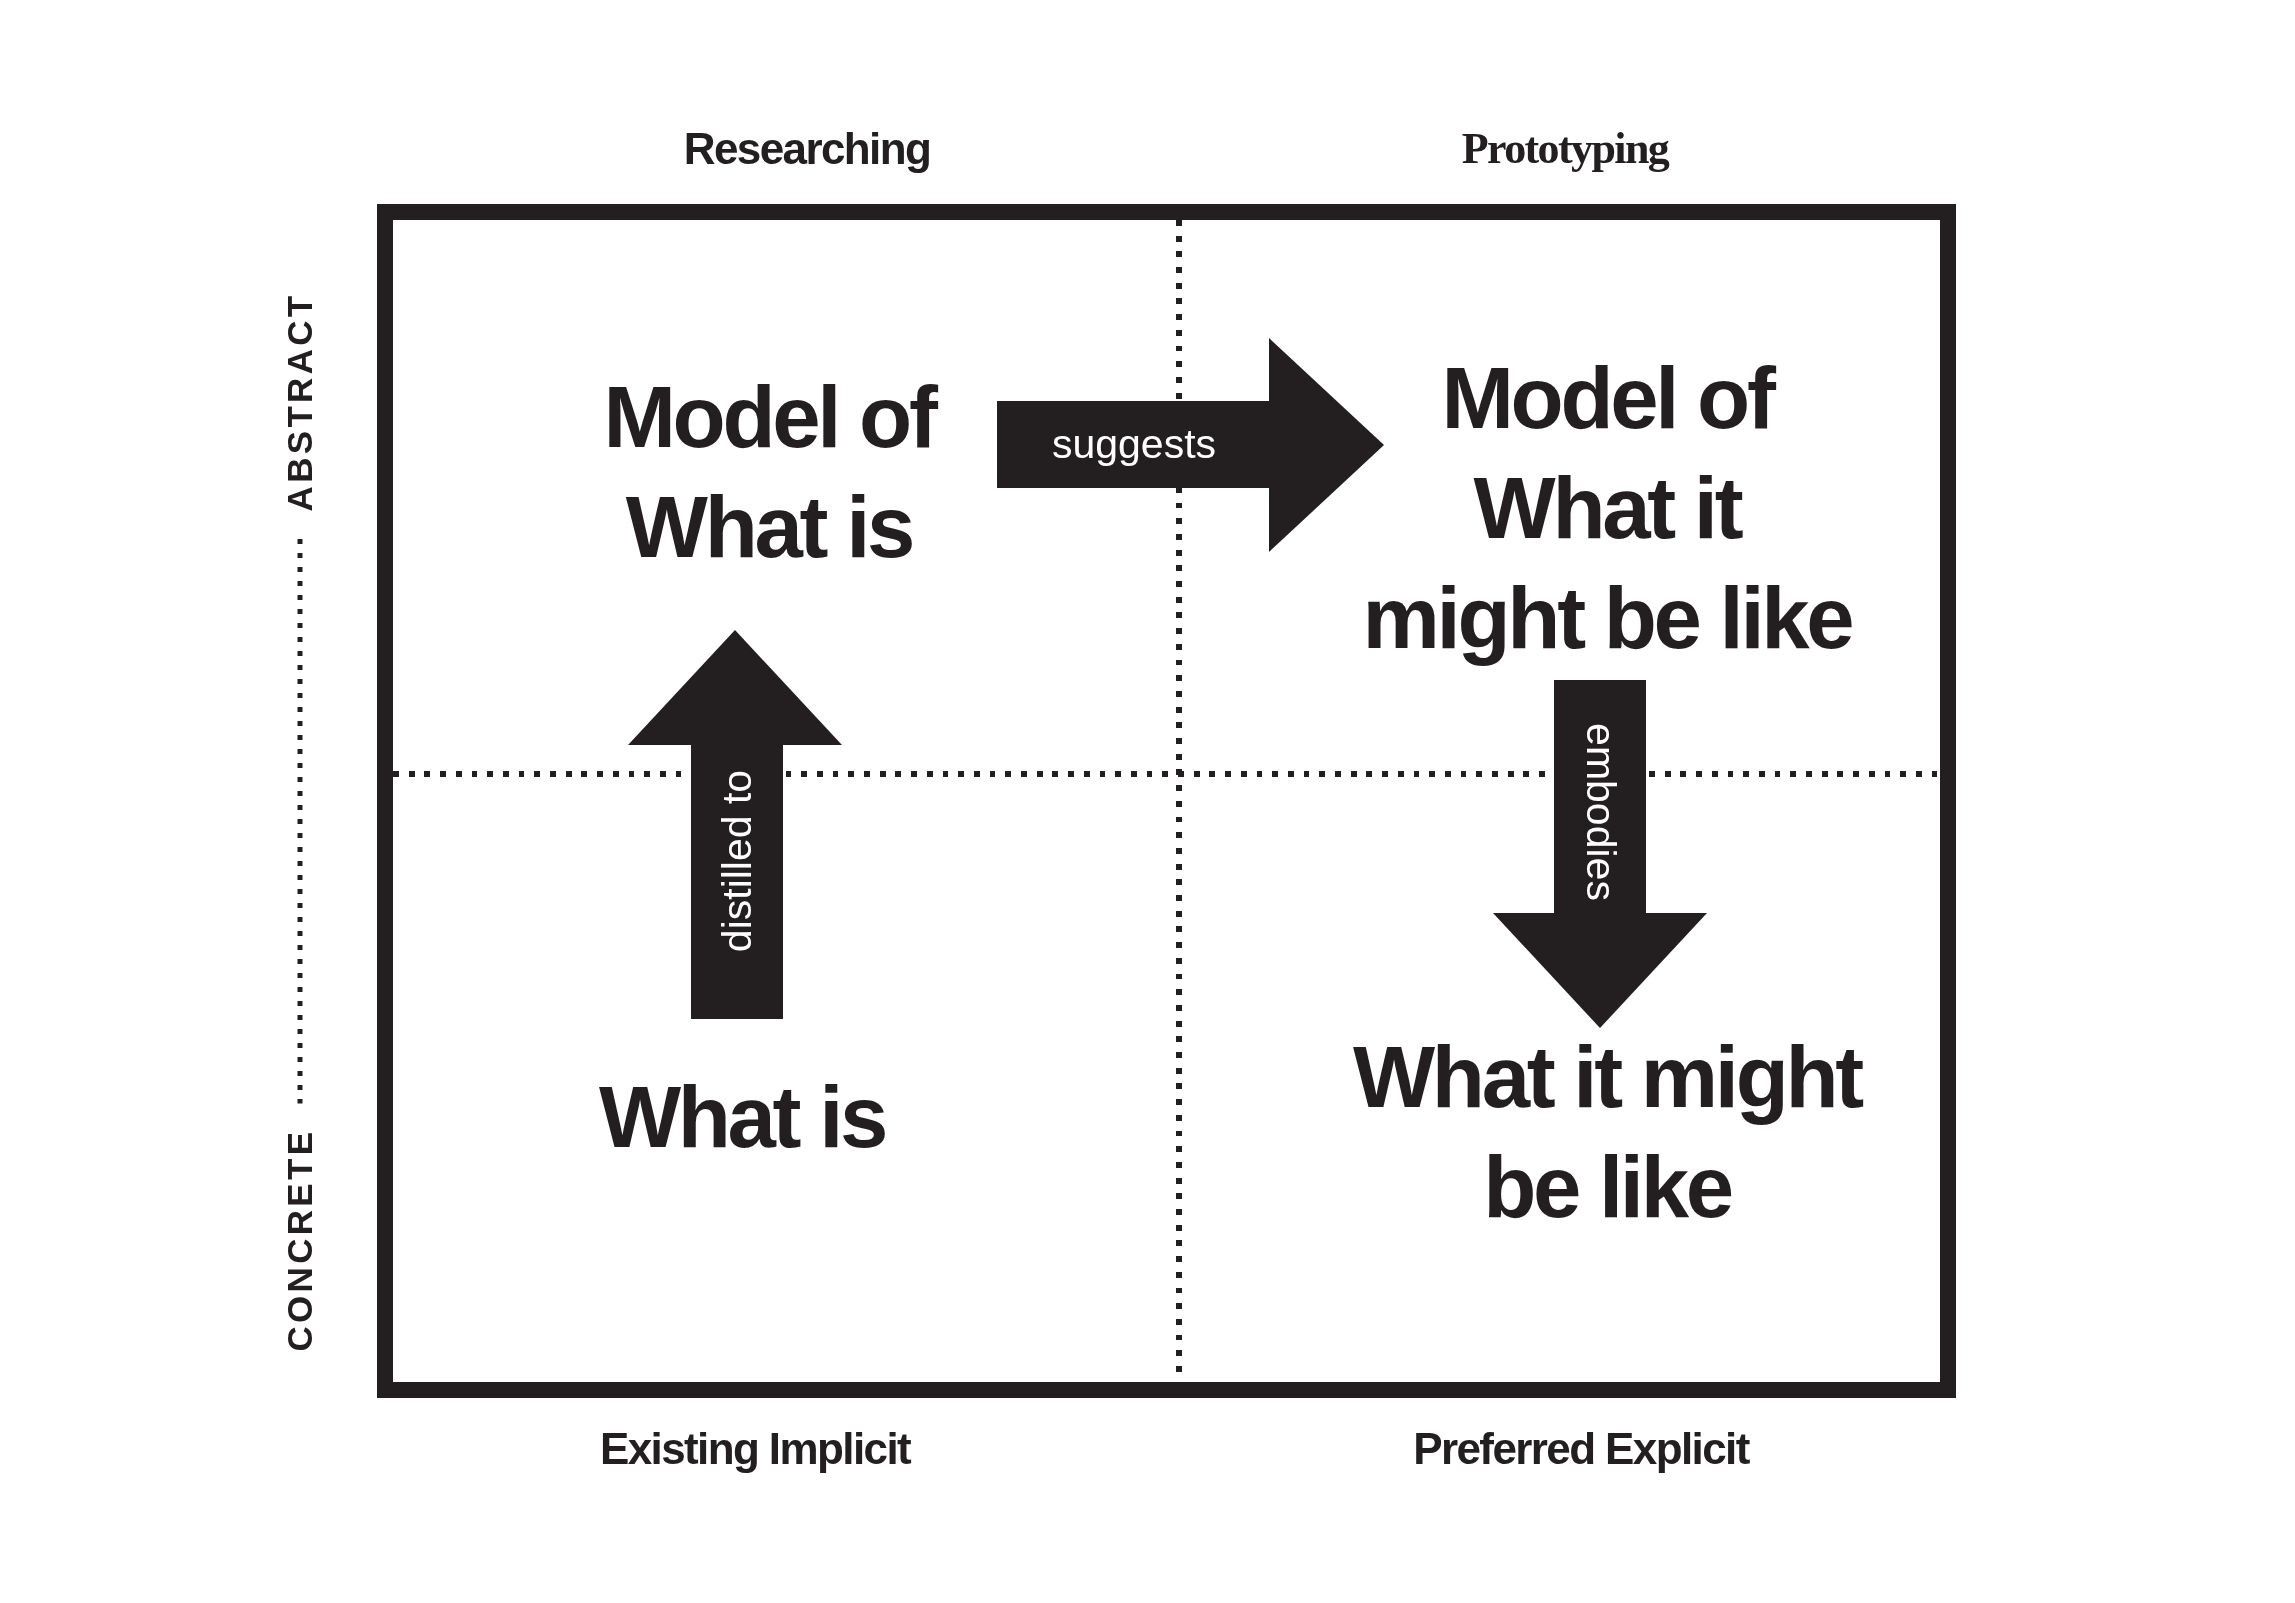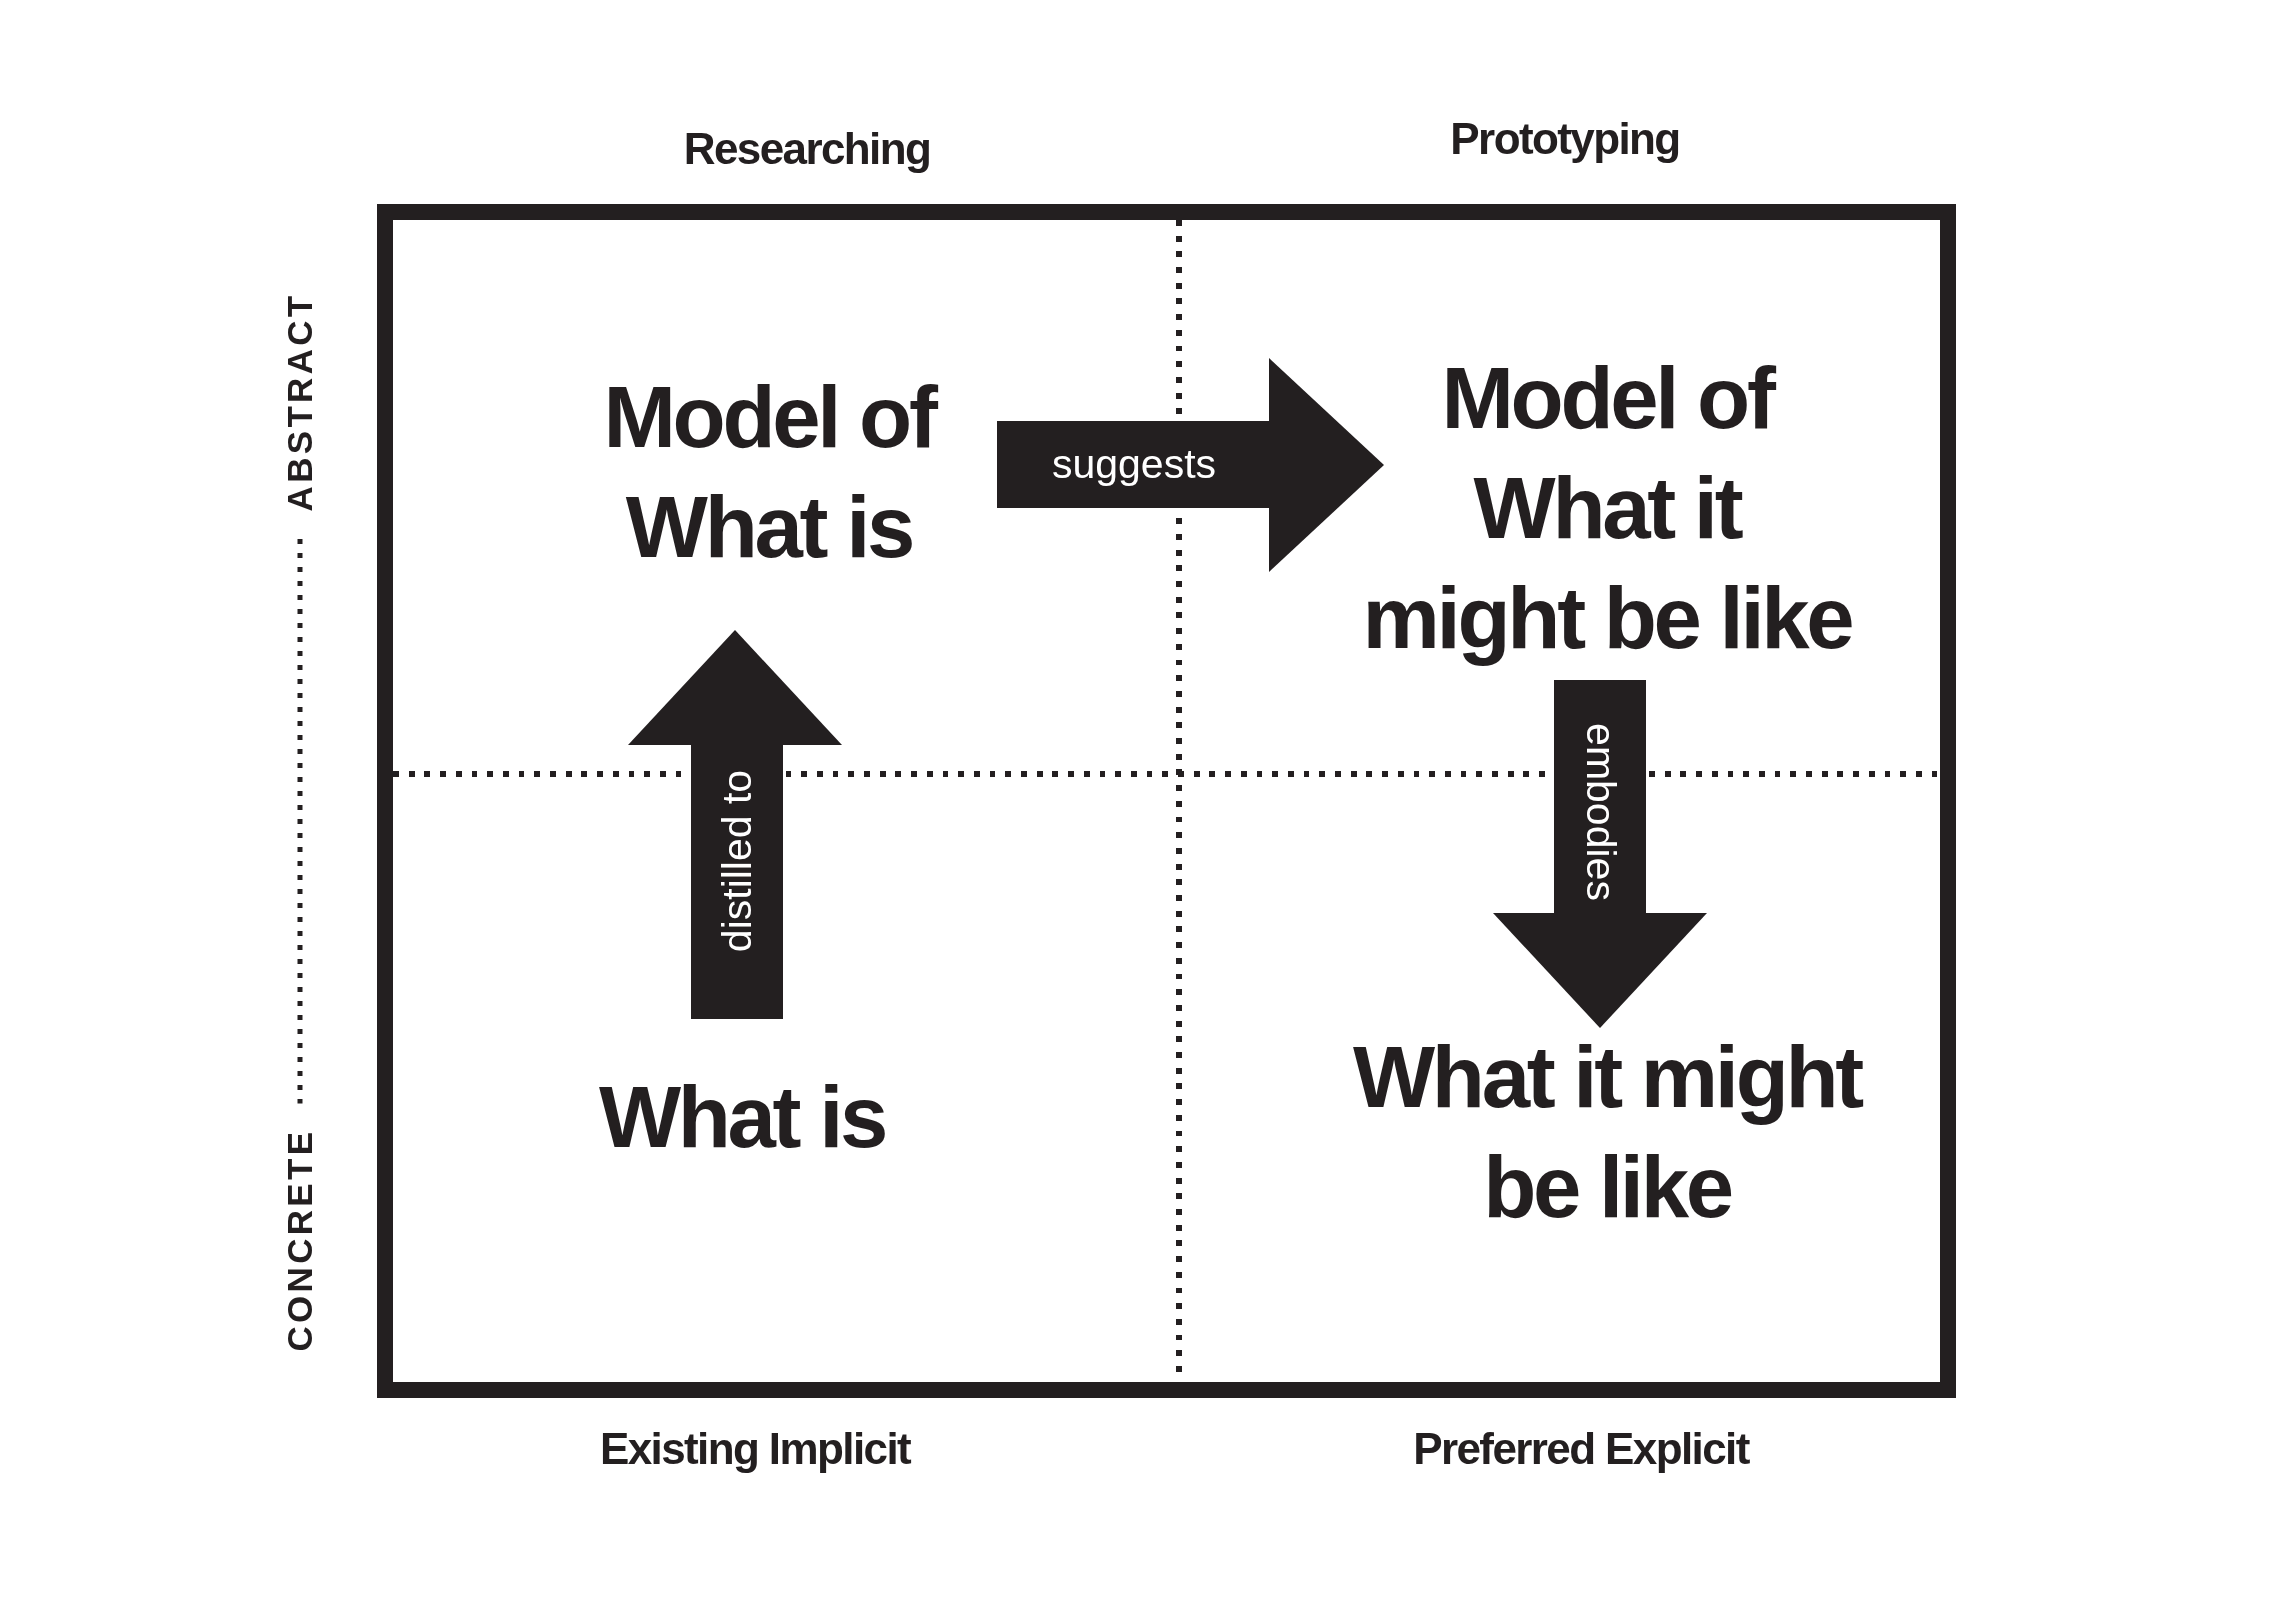--- a/index.html
+++ b/index.html
@@ -34,21 +34,21 @@
     background:repeating-linear-gradient(to right,var(--ink) 0 5.8px,transparent 5.8px 15.7px);
   }
   
   .phase-label,.outcome-label{
     position:absolute;
     transform:translateX(-50%);
     font-size:44px;font-weight:700;letter-spacing:-1.6px;
     white-space:nowrap;line-height:59px;
   }
   .phase-left{left:807px;top:119px;}
-  .phase-right{left:1565px;top:109px;}
+  .phase-right{left:1565px;top:119px;font-family:Liberation Serif, serif;}
   .outcome-left{left:755px;top:1419px;}
   .outcome-right{left:1581px;top:1419px;text-align:center;}
   
   .side-axis{
     position:absolute;left:-230px;top:803px;
     width:1059px;height:38px;
     transform:rotate(-90deg);
     display:flex;align-items:center;
     font-size:35px;font-weight:700;letter-spacing:3.3px;
     white-space:nowrap;
@@ -64,21 +64,21 @@
     text-align:center;white-space:pre-line;
     font-size:87px;font-weight:700;letter-spacing:-3.3px;
     line-height:110px;
   }
   .q-tl{left:769px;top:362px;}
   .q-tr{left:1607px;top:343px;}
   .q-bl{left:742px;top:1062px;}
   .q-br{left:1607px;top:1022px;}
   
   .arrow-group{position:absolute;}
-  .ag-suggests{left:997px;top:358px;width:387px;height:214px;}
+  .ag-suggests{left:997px;top:338px;width:387px;height:214px;}
   .ag-distilled{left:628px;top:630px;width:214px;height:389px;}
   .ag-embodies{left:1493px;top:680px;width:214px;height:349px;}
 
   .arr-body{position:absolute;background:var(--ink);}
   .sug-body{left:0;top:63px;width:274px;height:87px;
     display:flex;align-items:center;justify-content:center;}
   .sug-head{
     position:absolute;left:272px;top:0;width:0;height:0;
     border-left:115px solid var(--ink);
     border-top:107px solid transparent;

